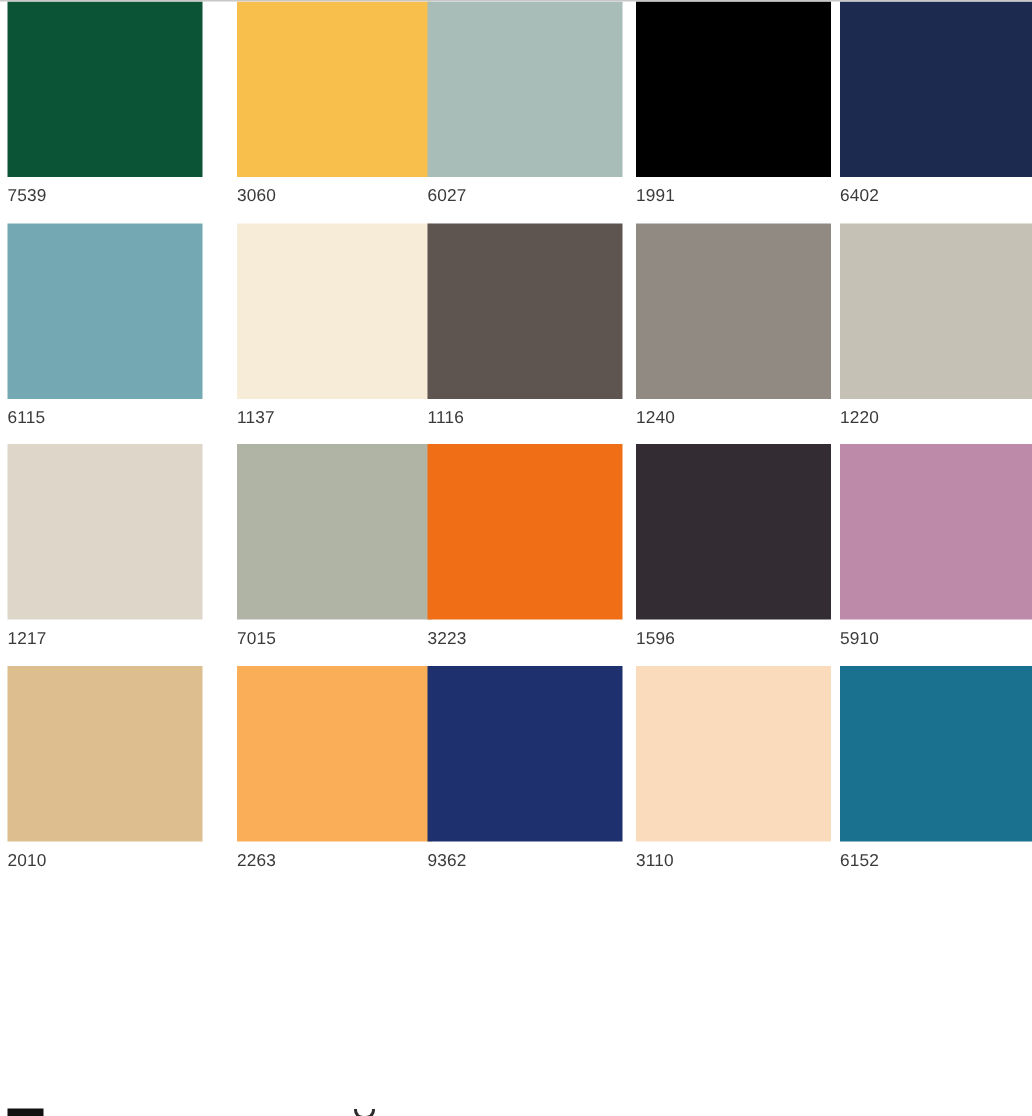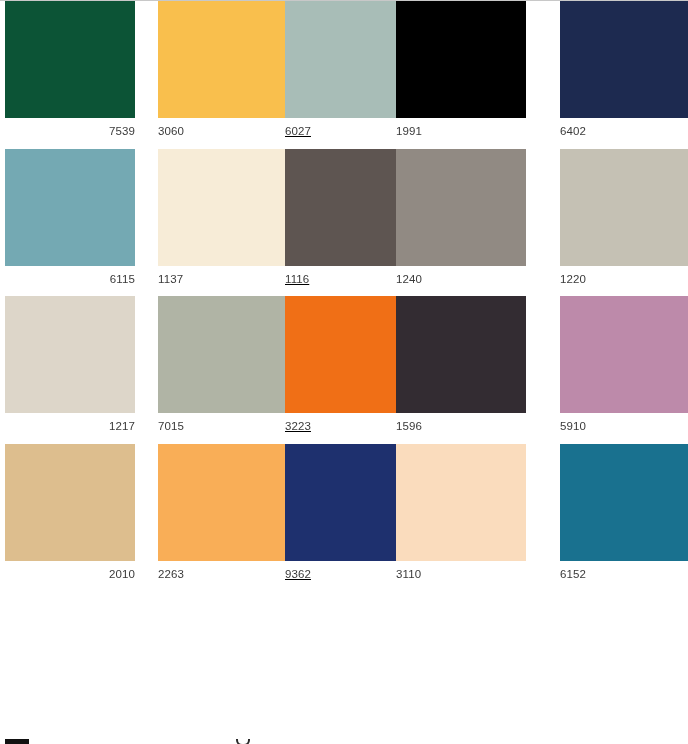--- a/index.html
+++ b/index.html
@@ -48,24 +48,24 @@
     display: block;
     margin-top: 7px;
     font-size: 11.5px;
     line-height: 12px;
     color: #3a3a3a;
     letter-spacing: 0.1px;
     font-family: "Liberation Sans", sans-serif;
     white-space: nowrap;
   }
   
-  .col0 { left: 5px; text-align: right; }
+  .col0 { left: 5px; }
   .col1 { left: 158px; }
-  .col2 { left: 285px; text-decoration: underline; }
-  .col3 { left: 396px; }
+  .col2 { left: 285px; }
+  .col3 { left: 424px; }
   .col4 { left: 560px; }
 
   
   .cutoff-row {
     position: absolute;
     left: 0;
     top: 738px;
     width: 688px;
     height: 6px;
   }

